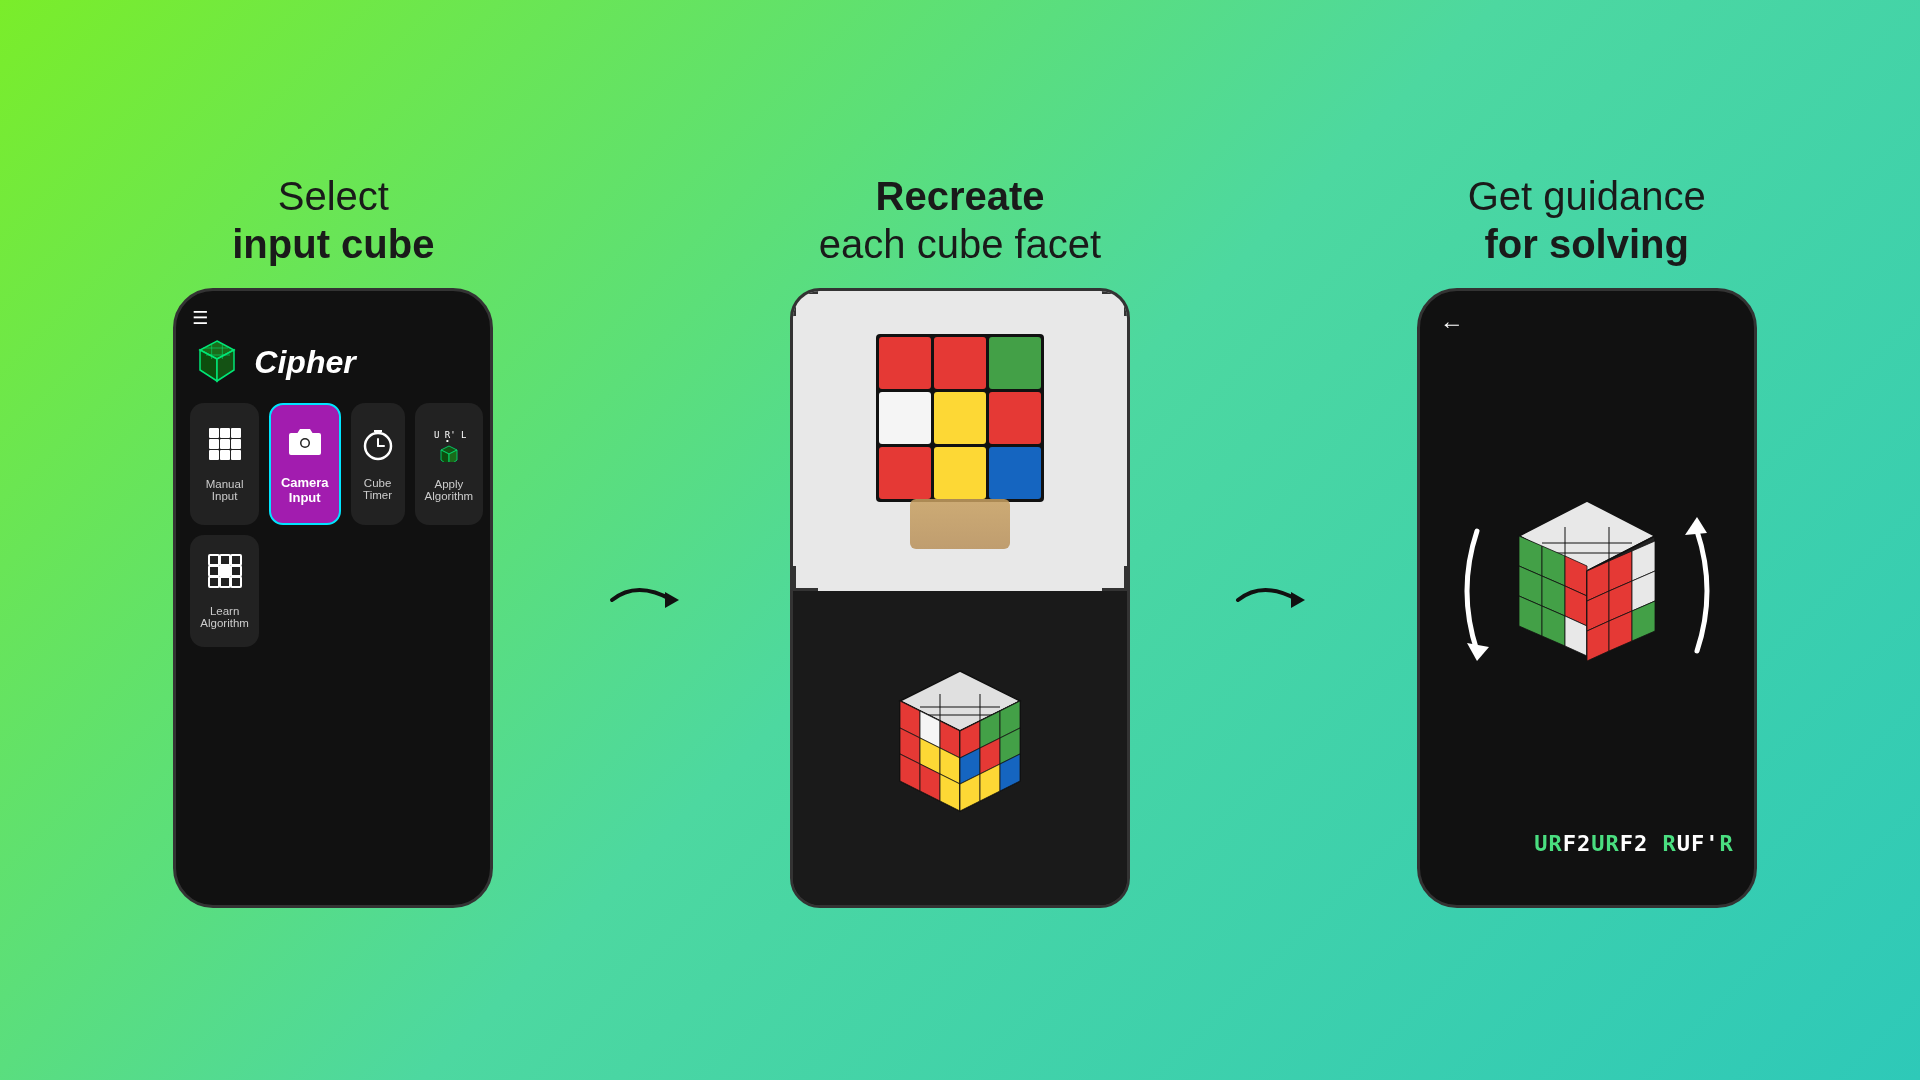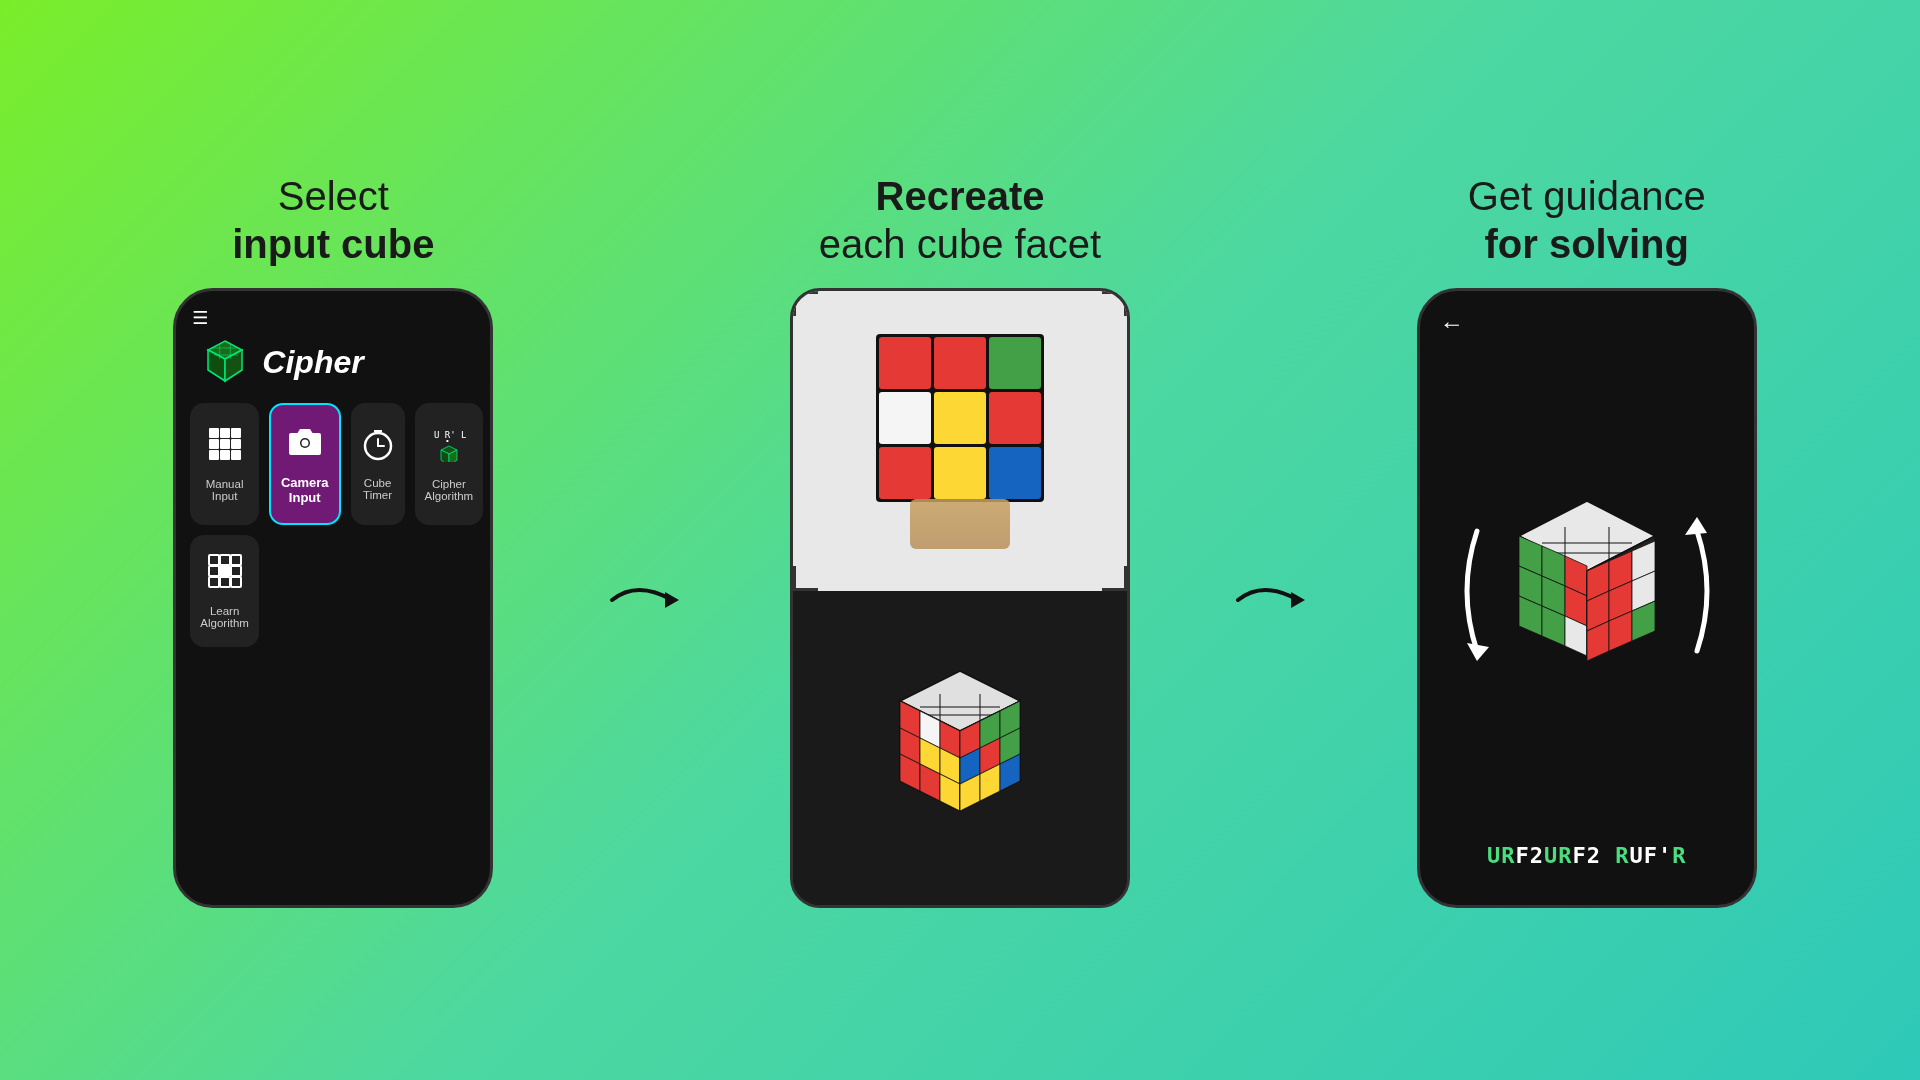--- a/index.html
+++ b/index.html
@@ -69,21 +69,21 @@
 
     .hamburger-icon {
       color: white;
       font-size: 18px;
     }
 
     .logo-area {
       display: flex;
       align-items: center;
       gap: 12px;
-      padding: 0 16px 16px 24px;
+      padding: 0 16px 16px 16px;
     }
 
     .cube-logo {
       width: 50px;
       height: 50px;
     }
 
     .app-name {
       color: white;
       font-size: 32px;
@@ -110,21 +110,21 @@
       color: white;
       font-size: 12px;
       text-align: center;
       cursor: pointer;
       border: none;
       position: relative;
     }
 
     .menu-btn.highlighted {
       border: 2px solid #00e5ff;
-      background: #701a75;
+      background: #a21caf;
     }
 
     .menu-btn .icon {
       font-size: 32px;
       color: white;
     }
 
     .menu-btn .label {
       color: #ccc;
       font-size: 11.5px;
@@ -186,24 +186,23 @@
       align-items: center;
       justify-content: center;
       height: 480px;
     }
 
     .algorithm-text {
       color: #4ade80;
       font-size: 22px;
       font-weight: 700;
       letter-spacing: 1px;
-      text-align: center;
+      text-align: right;
       padding: 0 20px 30px 20px;
       font-family: monospace;
-      margin-top: 12px;
     }
   </style>
 </head>
 <body>
 
 <div class="section">
   <div class="section-title">
     Select<br><strong>input cube</strong>
   </div>
 
@@ -284,21 +283,21 @@
             <line x1="18" y1="14" x2="18" y2="14" stroke="white" stroke-width="1"></line>
             <text x="15" y="17" font-size="8" fill="white">•</text>
 
             <g transform="translate(6,18)">
               <polygon points="12,2 20,6 12,10 4,6" fill="#145214" stroke="#00e676" stroke-width="0.8"></polygon>
               <polygon points="4,6 12,10 12,22 4,16" fill="#0d4d0d" stroke="#00e676" stroke-width="0.8"></polygon>
               <polygon points="20,6 12,10 12,22 20,16" fill="#1a6b1a" stroke="#00e676" stroke-width="0.8"></polygon>
             </g>
           </svg>
         </span>
-        <span class="label">Cipher Algorithm</span>
+        <span class="label">Apply Algorithm</span>
       </button>
 
       <button class="menu-btn">
         <span class="icon">
           <svg width="36" height="36" viewBox="0 0 36 36" fill="white" xmlns="http://www.w3.org/2000/svg">
             <rect x="2" y="2" width="10" height="10" rx="1" fill="none" stroke="white" stroke-width="2"></rect>
             <rect x="13" y="2" width="10" height="10" rx="1" fill="none" stroke="white" stroke-width="2"></rect>
             <rect x="24" y="2" width="10" height="10" rx="1" fill="none" stroke="white" stroke-width="2"></rect>
             <rect x="2" y="13" width="10" height="10" rx="1" fill="none" stroke="white" stroke-width="2"></rect>
             <rect x="13" y="13" width="10" height="10" rx="1" fill="white" stroke="white" stroke-width="2"></rect>

